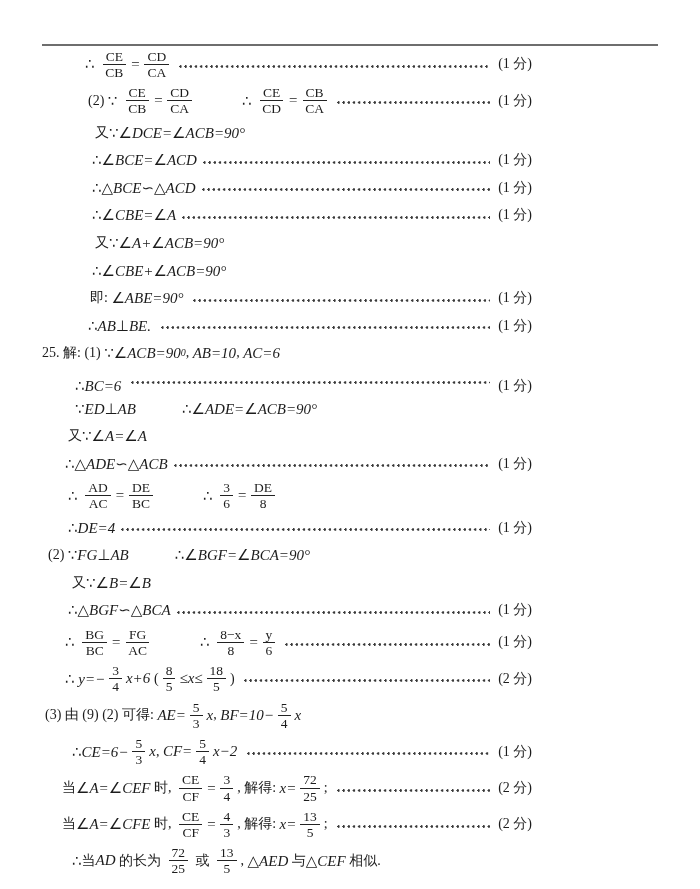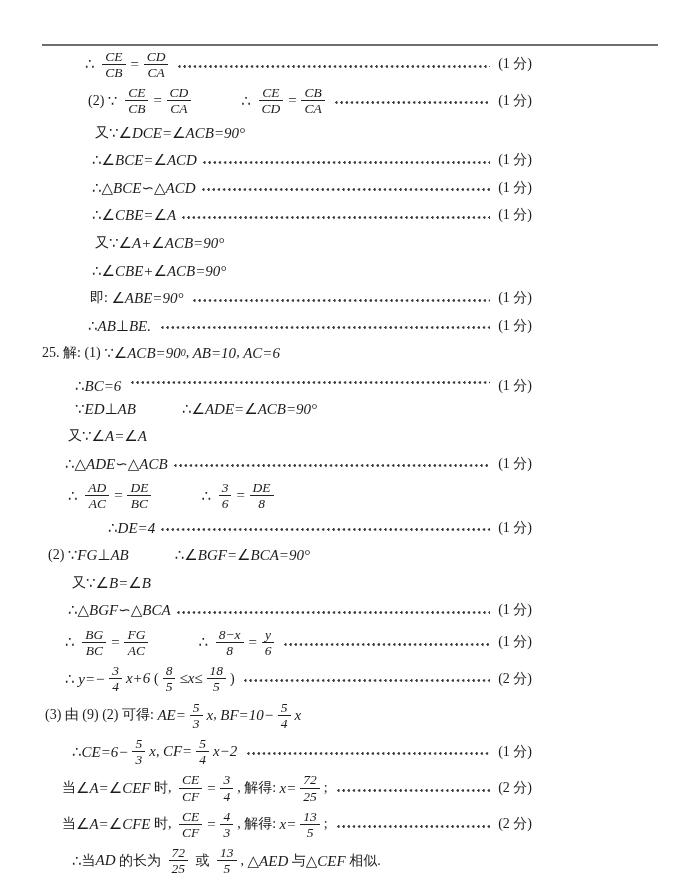--- a/index.html
+++ b/index.html
@@ -27,21 +27,21 @@
     font-family:"Liberation Serif","DejaVu Sans",serif;
     font-style:italic;font-size:15px;white-space:pre;
   }
   sup.sup{
     font-family:"Liberation Serif","DejaVu Sans",serif;
     font-style:italic;font-size:10px;line-height:0;
   }
   .frac{
     display:inline-flex;flex-direction:column;align-items:center;
     font-family:"Liberation Serif","DejaVu Sans",serif;
-    font-style:italic;font-size:13.5px;line-height:1.12;
+    font-size:13.5px;line-height:1.12;
     margin:0 4px;
   }
   .frac .num{padding:0 3px;border-bottom:1.2px solid #222;}
   .frac .den{padding:0 3px;}
   .gap{display:inline-block;width:46px;height:1px;}
   .leader{
     flex:1 1 auto;align-self:center;height:3px;
     margin:0 8px 0 6px;
     background-image:radial-gradient(circle at 1.5px 1.5px,#3a3a3a 1.1px,transparent 1.35px);
     background-size:5.2px 3px;background-repeat:repeat-x;
@@ -180,21 +180,21 @@
         <span class="frac">
           <span class="num">3</span>
           <span class="den">6</span>
         </span>
         <span class="m">=</span>
         <span class="frac">
           <span class="num">DE</span>
           <span class="den">8</span>
         </span>
       </div>
-      <div class="line" style="padding-left: 68px; margin-left: 40px;">
+      <div class="line" style="padding-left: 68px;">
         <span class="m">∴DE=4</span>
         <span class="leader"></span>
         <span class="score">(1 分)</span>
       </div>
       <div class="line" style="padding-left: 48px;">
         <span class="t">(2) </span>
         <span class="m">∵FG⊥AB</span>
         <span class="gap"></span>
         <span class="m">∴∠BGF=∠BCA=90°</span>
       </div>

